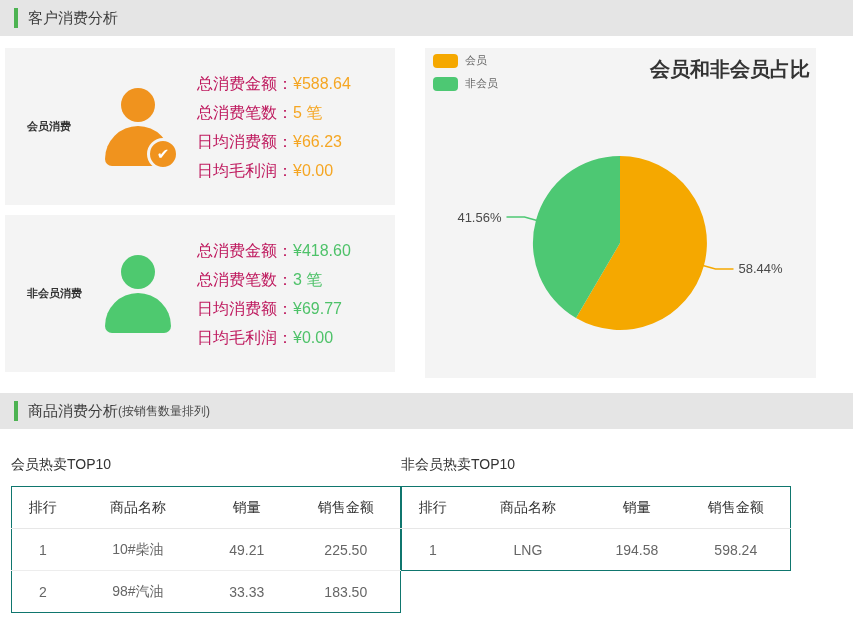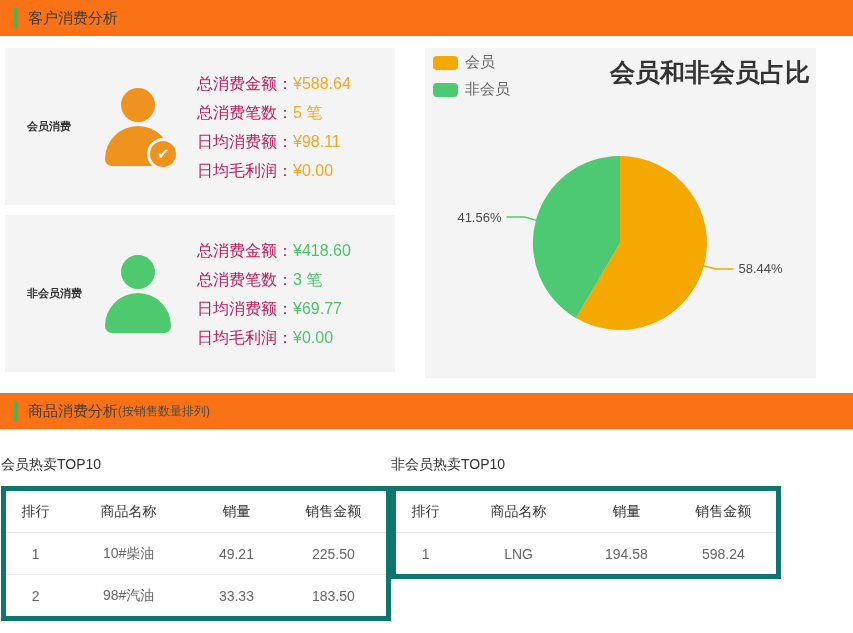--- a/index.html
+++ b/index.html
@@ -3,21 +3,21 @@
 <meta charset="utf-8">
 <style>
   html,body{margin:0;padding:0;}
   body{
     width:853px;height:633px;background:#fff;
     font-family:"Liberation Sans","DejaVu Sans",sans-serif;
     color:#333;position:relative;overflow:hidden;
   }
   
   .section-strip{
-    height:36px;background:#f97316;display:flex;align-items:center;text-align:right;
+    height:36px;background:#e5e5e5;display:flex;align-items:center;text-align:right;
   }
   .accent-bar{
     display:inline-block;width:4px;height:20px;background:#4db352;
     margin-left:14px;margin-right:10px;
   }
   .section-title{font-size:15px;color:#3c3c3c;}
   .section-subtitle{font-size:12px;color:#4a4a4a;}
 
   
   .top-row{display:flex;margin-top:12px;padding-left:5px;}
@@ -41,33 +41,33 @@
   .stat-line{font-size:16px;line-height:29px;white-space:nowrap;}
   .stat-label{color:#be185d;margin-top:32px;}
   .member-value{color:#f5a623;}
   .nonmember-value{color:#4ec269;}
 
   
   .pie-panel{width:391px;height:330px;background:#f4f4f4;position:relative;}
   .legend{position:absolute;top:5px;left:8px;}
   .legend-item{display:flex;align-items:center;margin-bottom:8px;cursor:pointer;}
   .legend-swatch{width:25px;height:14px;border-radius:4px;margin-right:7px;}
-  .legend-label{font-size:15px;color:#666;}
+  .legend-label{font-size:11px;color:#666;}
   .pie-title{
-    position:absolute;top:8px;right:6px;font-size:25px;font-weight:bold;color:#333;
+    position:absolute;top:8px;right:6px;font-size:20px;font-weight:bold;color:#333;
   }
   #pie-svg{position:absolute;left:0;top:0;}
 
   
-  .tables-row{display:flex;margin-top:15px;padding-left:1px;}
+  .tables-row{display:flex;margin-top:15px;padding-left:11px;}
   .table-block{width:390px;}
   .table-block + .table-block{}
   .table-title{font-size:14px;color:#333;margin:12px 0 10px 0;height:20px;}
   table{
-    width:390px;border-collapse:collapse;border:5px solid #0f766e;background:#fff;
+    width:390px;border-collapse:collapse;border:1px solid #0f766e;background:#fff;
   }
   th,td{height:41px;text-align:center;font-weight:normal;padding:0;}
   th{font-size:14px;color:#333;border-bottom:1px solid #e7e7e7;}
   td{font-size:14px;color:#666;}
   tbody tr + tr td{border-top:1px solid #ededed;}
   .col-rank{width:16%;} .col-name{width:33%;} .col-qty{width:23%;} .col-amt{width:28%;}
   .spacer{height:15px;}
 </style>
 </head>
 <body>
@@ -85,21 +85,21 @@
       <div class="card">
         <div class="card-label">会员消费</div>
         <div class="person-icon member">
           <div class="person-head"></div>
           <div class="person-body"></div>
           <div class="person-badge">✔</div>
         </div>
         <div class="stats">
           <div class="stat-line"><span class="stat-label">总消费金额：</span><span class="member-value">¥588.64</span></div>
           <div class="stat-line"><span class="stat-label">总消费笔数：</span><span class="member-value">5 笔</span></div>
-          <div class="stat-line"><span class="stat-label">日均消费额：</span><span class="member-value">¥98.11</span></div>
+          <div class="stat-line"><span class="stat-label">日均消费额：</span><span class="member-value">¥66.23</span></div>
           <div class="stat-line"><span class="stat-label">日均毛利润：</span><span class="member-value">¥0.00</span></div>
         </div>
       </div>
 
       <div class="card">
         <div class="card-label">非会员消费</div>
         <div class="person-icon nonmember">
           <div class="person-head"></div>
           <div class="person-body"></div>
         </div>

